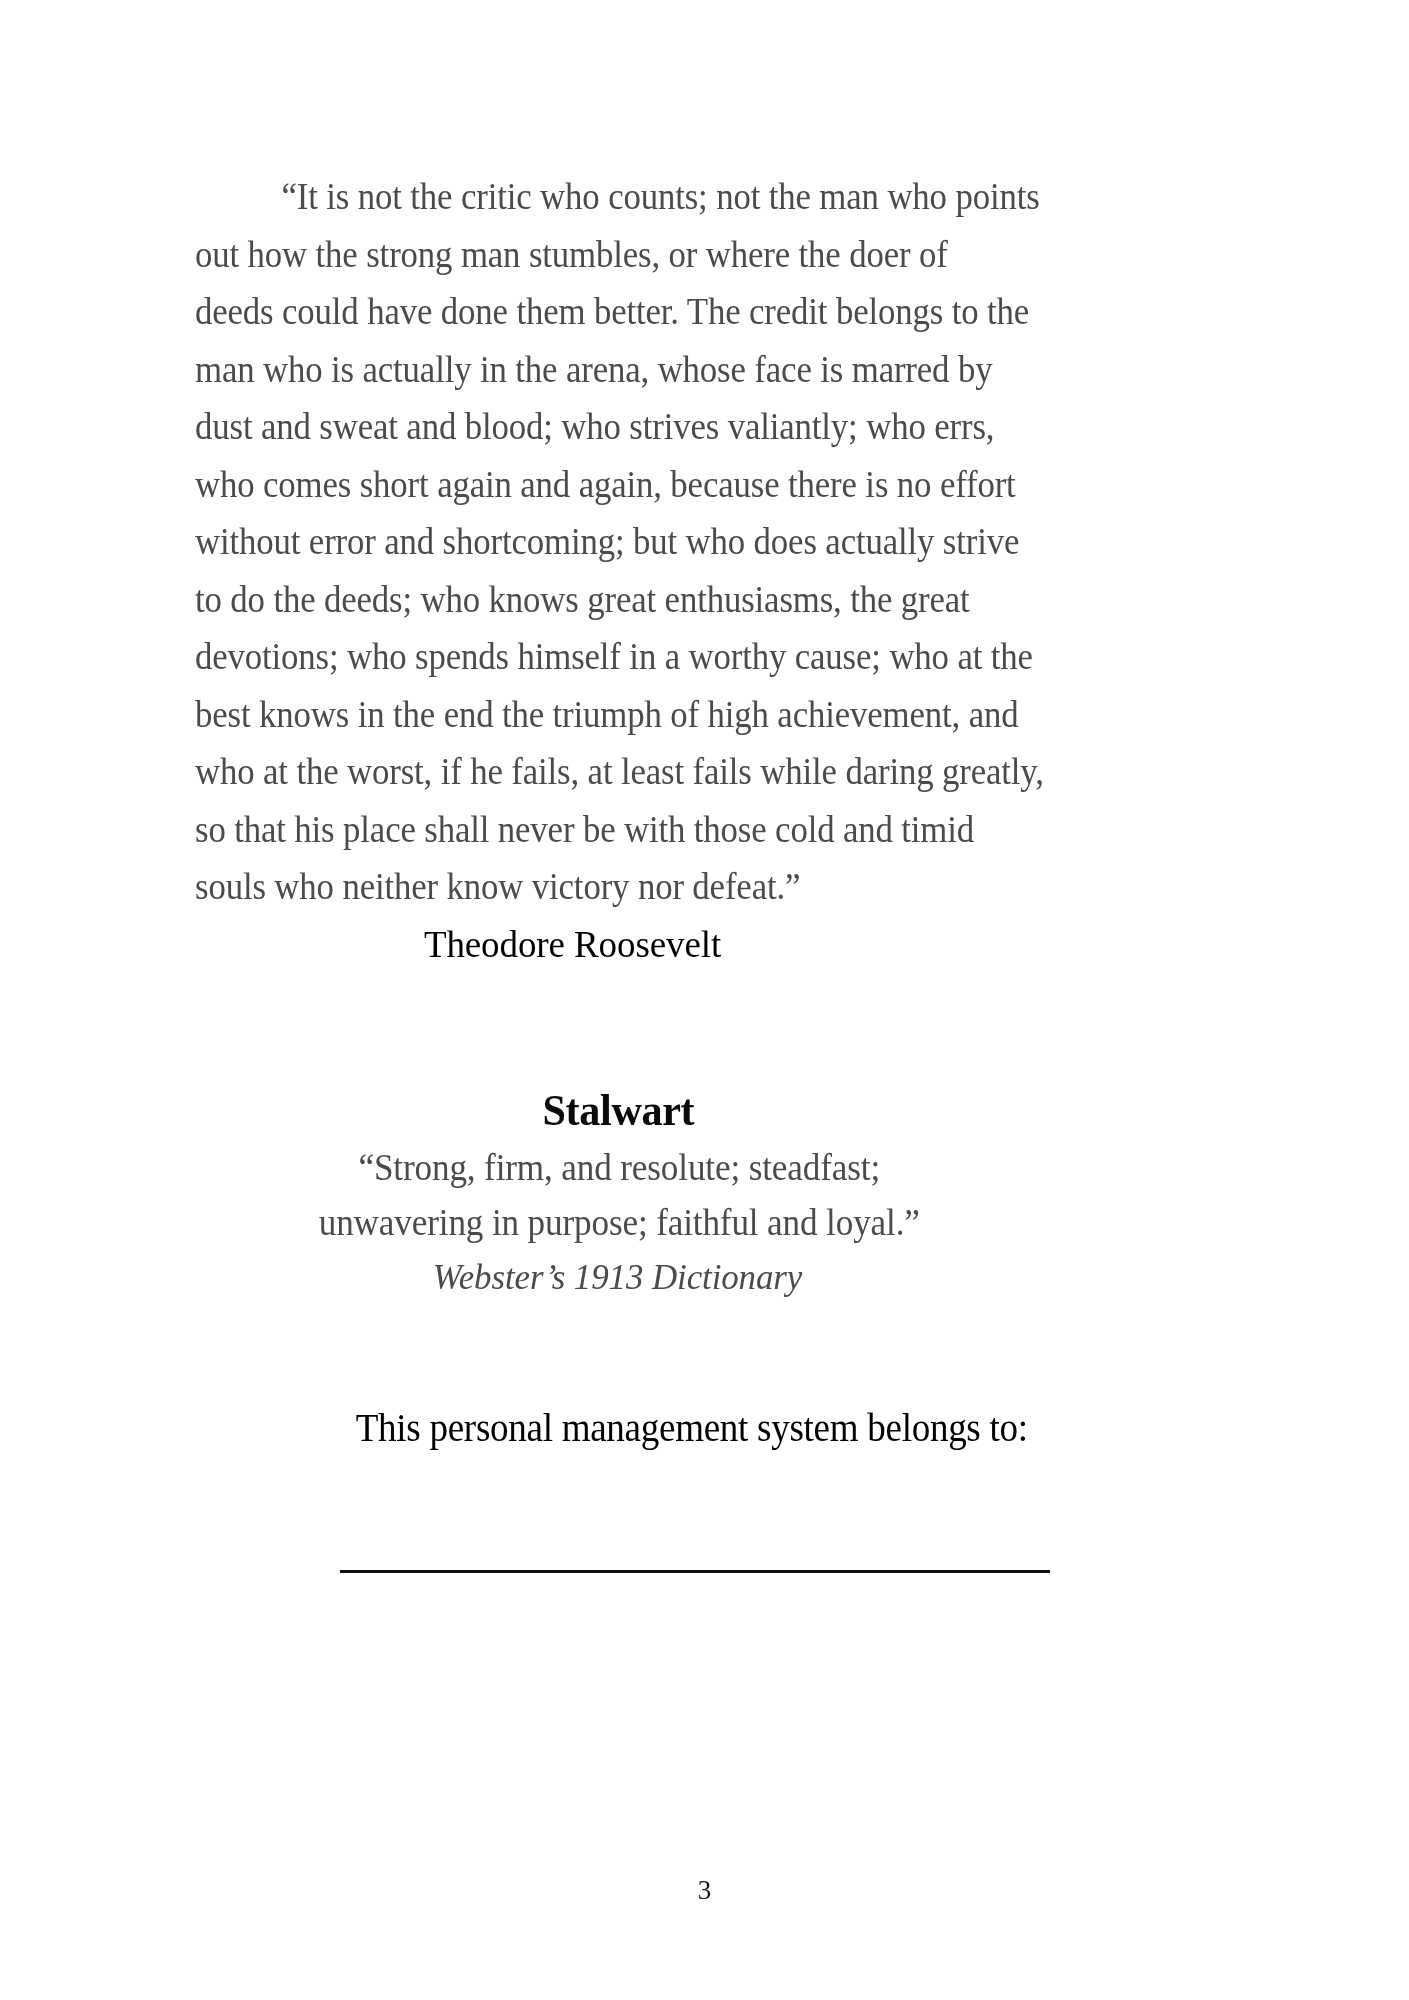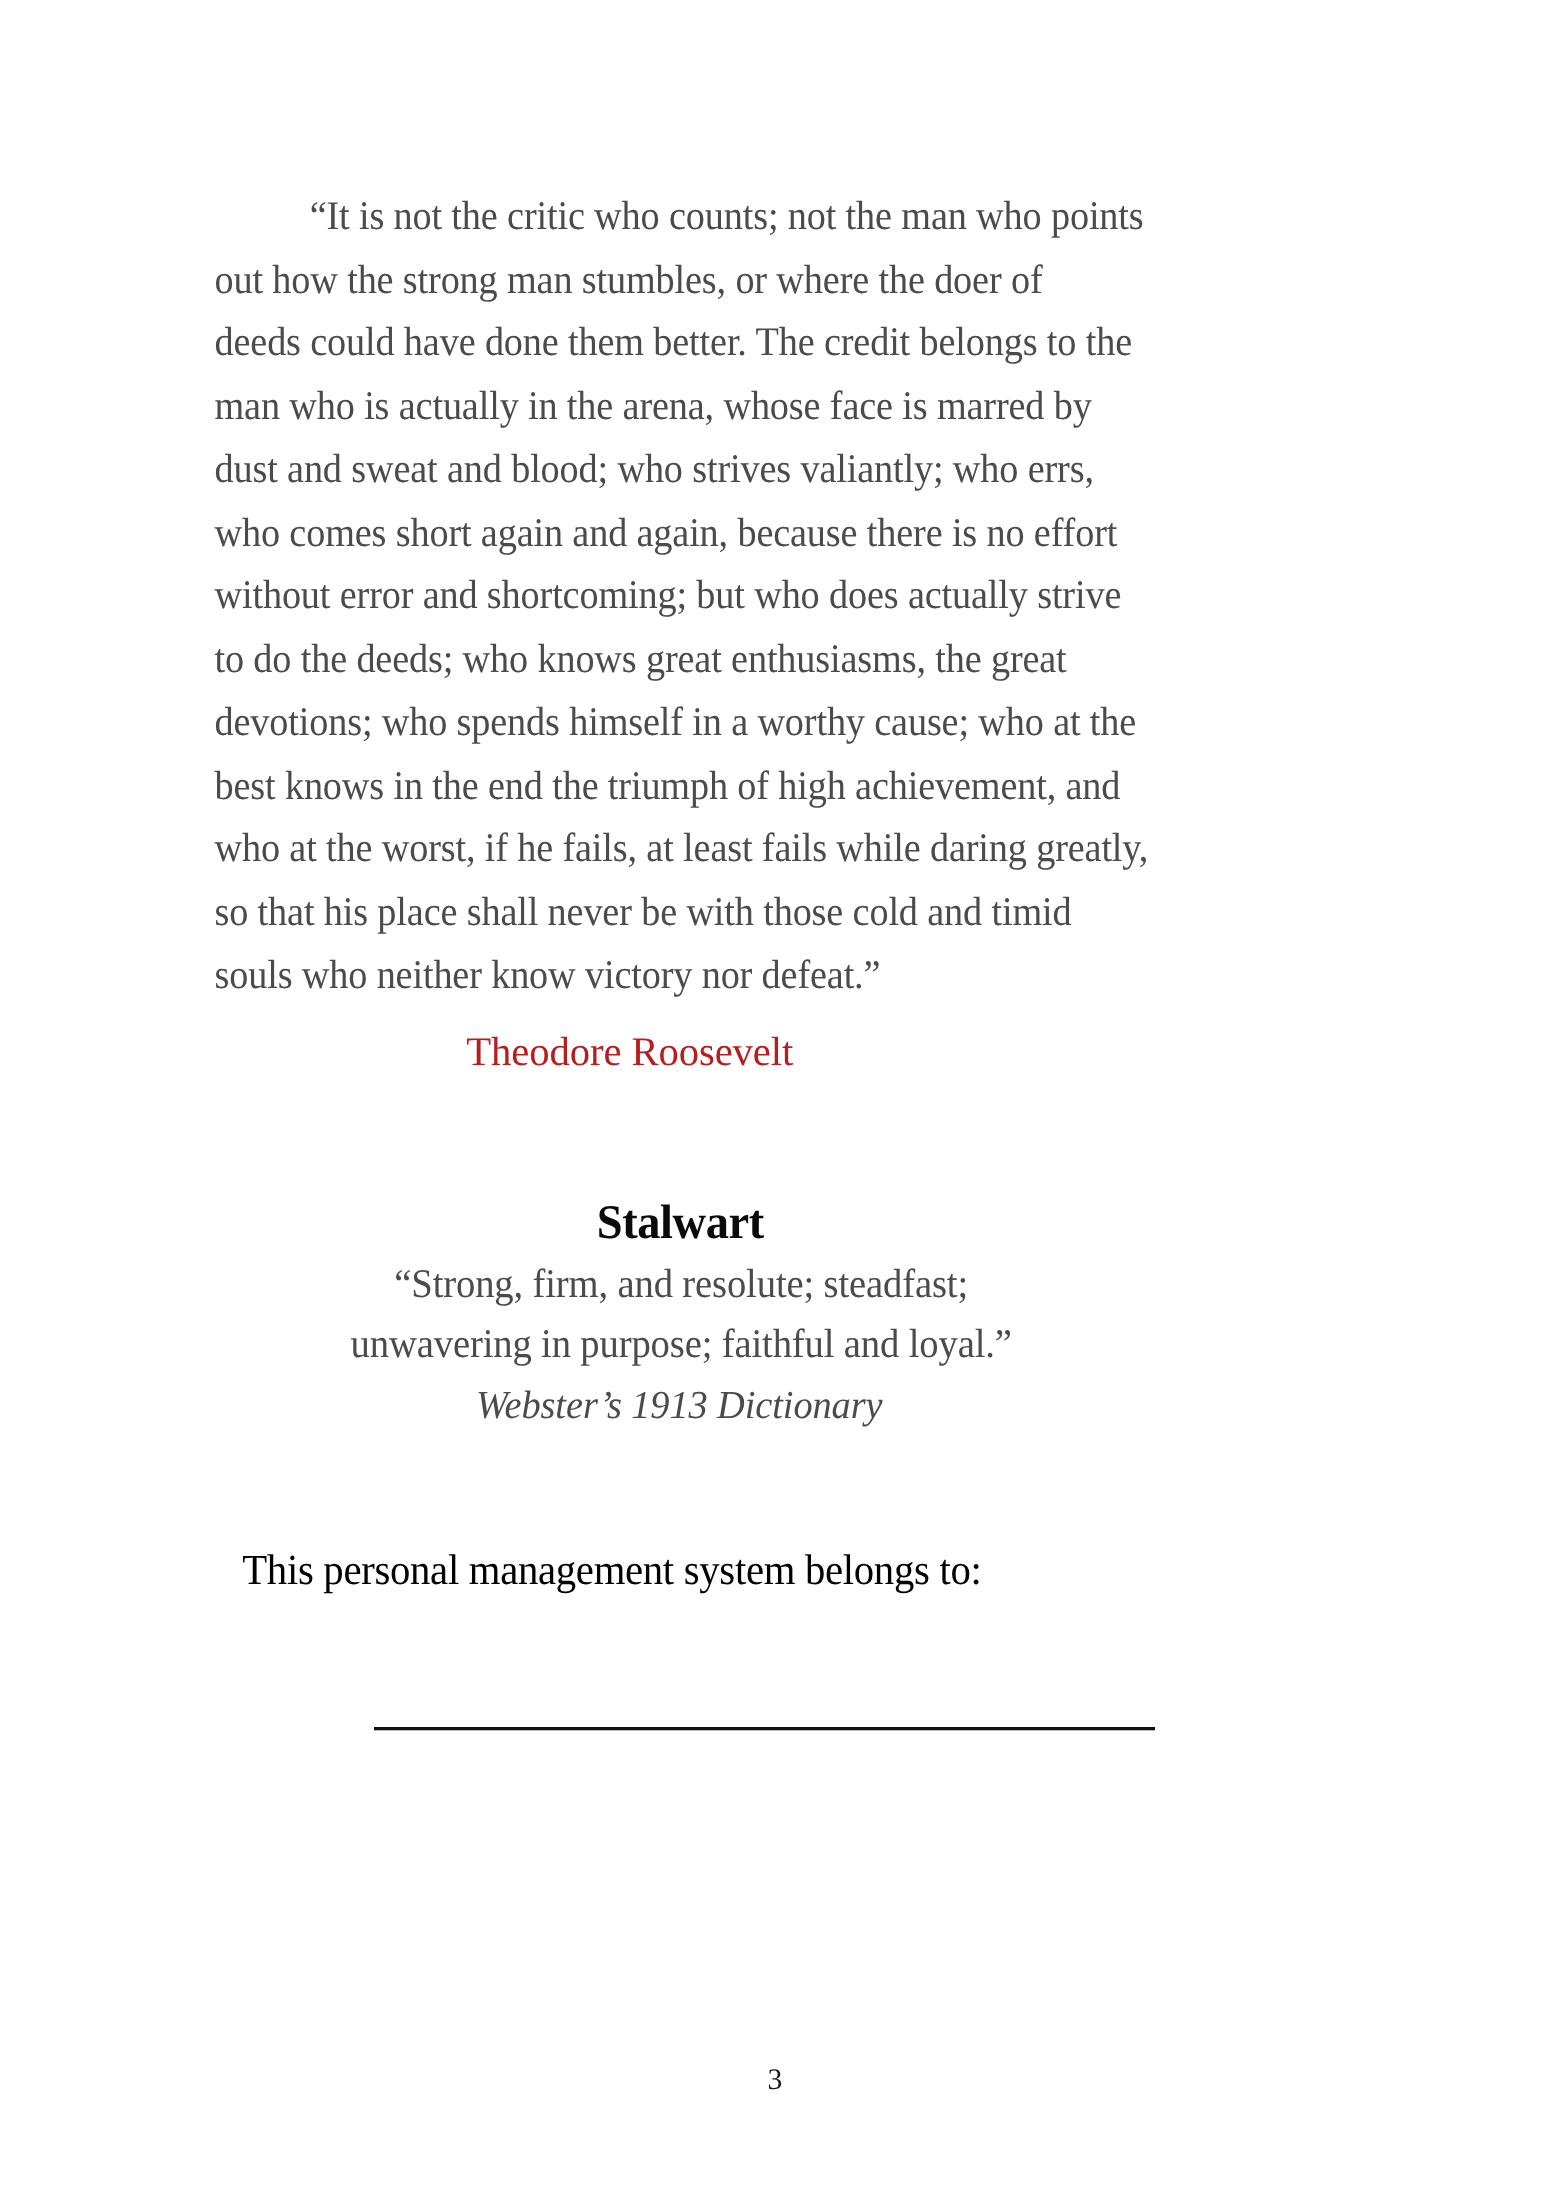--- a/index.html
+++ b/index.html
@@ -42,25 +42,25 @@
     white-space: pre;
     letter-spacing: -0.15px;
     transform: scaleX(0.94);
     transform-origin: left center;
   }
   .quote-line.first {
     text-indent: 92px;
   }
 
   .quote-attrib {
-    margin-top: 12px;
+    margin-top: 0px;
     font-family: "Liberation Serif", "DejaVu Serif", serif;
     font-size: 37px;
     line-height: 57.5px;
-    color: #b91c1c;
+    color: #000000;
     text-align: center;
     letter-spacing: -0.1px;
     padding-right: 255px;
   }
 
   
   .definition-block {
     position: absolute;
     left: 195px;
     top: 1040px;
@@ -100,21 +100,21 @@
     padding-right: 170px;
     transform: scaleX(0.97);
   }
 
   
   .ownership-block {
     position: absolute;
     left: 195px;
     top: 1400px;
     width: 1010px;
-    text-align: left;
+    text-align: right;
   }
 
   .ownership-text {
     font-family: "Liberation Serif", "DejaVu Serif", serif;
     font-size: 39px;
     line-height: 56px;
     color: #000000;
     letter-spacing: -0.3px;
     padding-right: 160px;
     transform: scaleX(0.95);

